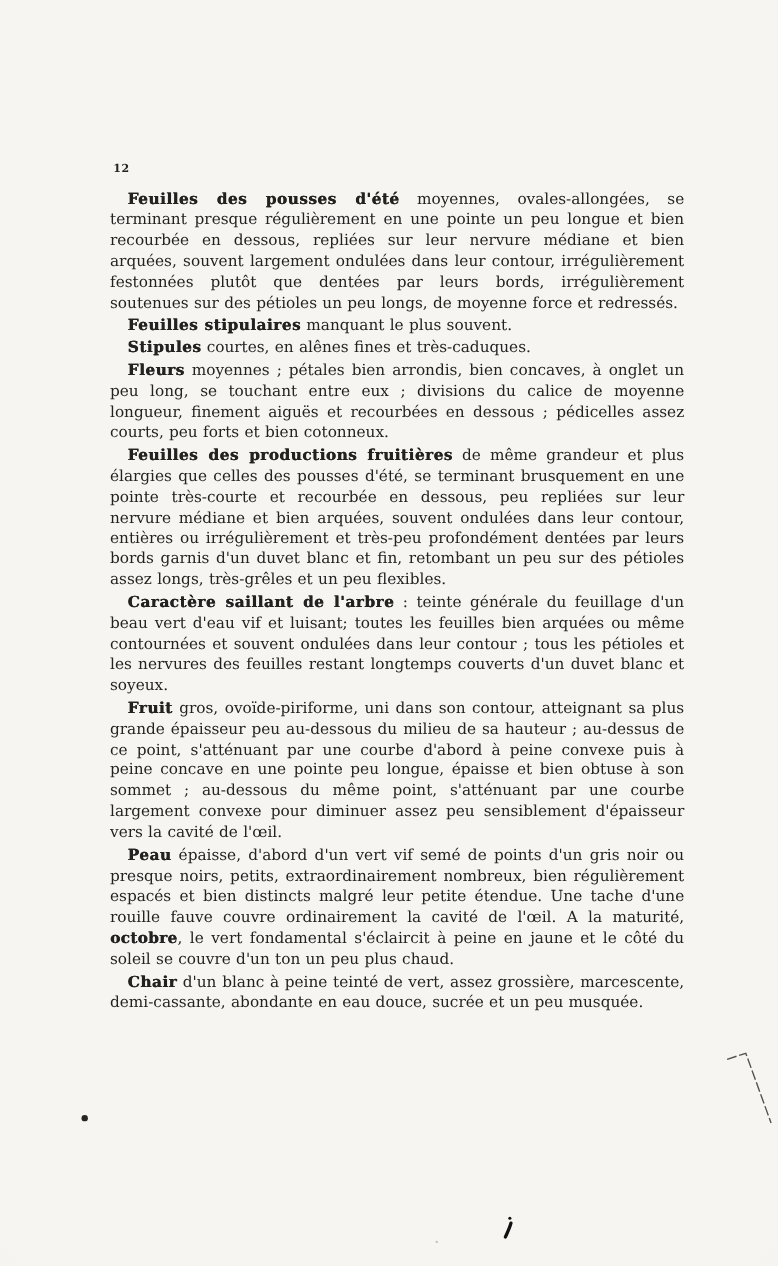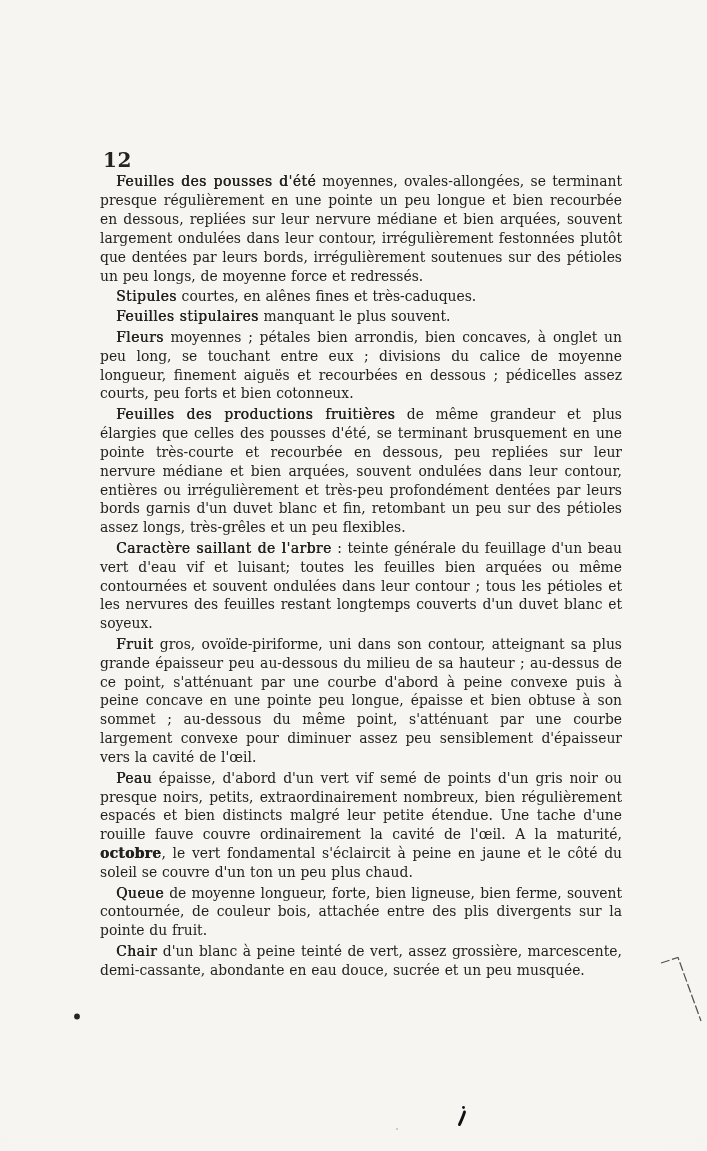--- a/index.html
+++ b/index.html
@@ -26,21 +26,21 @@
     position: absolute;
     left: 100px;
     width: 522px;
     top: 146px;
     height: 22px;
   }
   .page-number {
     position: absolute;
     left: 3px;
     top: 2px;
-    font-size: 20px;
+    font-size: 10px;
     font-weight: bold;
     letter-spacing: 0.5px;
   }
   .running-title {
     position: absolute;
     left: 0;
     right: 0;
     top: 0;
     text-align: center;
     font-size: 15px;
@@ -59,21 +59,21 @@
     font-size: 13.9px;
     line-height: 18.9px;
     text-align: justify;
     text-indent: 16px;
     hyphens: auto;
     -webkit-hyphens: auto;
     word-spacing: 0.4px;
     color: #232220;
   }
   .para .lead {
-    font-weight: normal;
+    font-weight: bold;
     letter-spacing: 0.45px;
     text-shadow: 0.4px 0 0 currentColor;
   }
   .para .bold {
     font-weight: bold;
     letter-spacing: 0.3px;
     text-shadow: 0.35px 0 0 currentColor;
   }
   .marks-overlay {
     position: absolute;
@@ -88,28 +88,27 @@
 
 <div class="page">
 
   <div class="page-header">
     <span class="page-number">12</span>
   </div>
 
   <div class="page-body">
 
   <p class="para"><span class="lead">Feuilles des pousses d'été</span><span class="plain"> moyennes, ovales-allongées, se terminant presque régulièrement en une pointe un peu longue et bien recourbée en dessous, repliées sur leur nervure médiane et bien arquées, souvent largement ondulées dans leur contour, irrégulièrement festonnées plutôt que dentées par leurs bords, irrégulièrement soutenues sur des pétioles un peu longs, de moyenne force et redressés.</span></p>
+      <p class="para"><span class="lead">Feuilles stipulaires</span><span class="plain"> manquant le plus souvent.</span></p>
       <p class="para"><span class="lead">Stipules</span><span class="plain"> courtes, en alênes fines et très-caduques.</span></p>
-      <p class="para"><span class="lead">Feuilles stipulaires</span><span class="plain"> manquant le plus souvent.</span></p>
       <p class="para"><span class="lead">Fleurs</span><span class="plain"> moyennes ; pétales bien arrondis, bien concaves, à onglet un peu long, se touchant entre eux ; divisions du calice de moyenne longueur, finement aiguës et recourbées en dessous ; pédicelles assez courts, peu forts et bien cotonneux.</span></p>
       <p class="para"><span class="lead">Feuilles des productions fruitières</span><span class="plain"> de même grandeur et plus élargies que celles des pousses d'été, se terminant brusquement en une pointe très-courte et recourbée en dessous, peu repliées sur leur nervure médiane et bien arquées, souvent ondulées dans leur contour, entières ou irrégulièrement et très-peu profondément dentées par leurs bords garnis d'un duvet blanc et fin, retombant un peu sur des pétioles assez longs, très-grêles et un peu flexibles.</span></p>
       <p class="para"><span class="lead">Caractère saillant de l'arbre</span><span class="plain"> : teinte générale du feuillage d'un beau vert d'eau vif et luisant; toutes les feuilles bien arquées ou même contournées et souvent ondulées dans leur contour ; tous les pétioles et les nervures des feuilles restant longtemps couverts d'un duvet blanc et soyeux.</span></p>
       <p class="para"><span class="lead">Fruit</span><span class="plain"> gros, ovoïde-piriforme, uni dans son contour, atteignant sa plus grande épaisseur peu au-dessous du milieu de sa hauteur ; au-dessus de ce point, s'atténuant par une courbe d'abord à peine convexe puis à peine concave en une pointe peu longue, épaisse et bien obtuse à son sommet ; au-dessous du même point, s'atténuant par une courbe largement convexe pour diminuer assez peu sensiblement d'épaisseur vers la cavité de l'œil.</span></p>
       <p class="para"><span class="lead">Peau</span><span class="plain"> épaisse, d'abord d'un vert vif semé de points d'un gris noir ou presque noirs, petits, extraordinairement nombreux, bien régulièrement espacés et bien distincts malgré leur petite étendue. Une tache d'une rouille fauve couvre ordinairement la cavité de l'œil. A la maturité, </span><span class="bold">octobre</span><span class="plain">, le vert fondamental s'éclaircit à peine en jaune et le côté du soleil se couvre d'un ton un peu plus chaud.</span></p>
-      <p class="para"><span class="lead">Queue</span><span class="plain"> de moyenne longueur, forte, bien ligneuse, bien ferme, souvent contournée, de couleur bois, attachée entre des plis divergents sur la pointe du fruit.</span></p>
       <p class="para"><span class="lead">Chair</span><span class="plain"> d'un blanc à peine teinté de vert, assez grossière, marcescente, demi-cassante, abondante en eau douce, sucrée et un peu musquée.</span></p>
     </div>
 
   <svg class="marks-overlay" viewBox="0 0 707 1151" xmlns="http://www.w3.org/2000/svg">
 
     <path d="M661,963 L678,957.5 L701,1021" fill="none" stroke="#3b3b3b" stroke-width="1.25" stroke-dasharray="9 2.5" stroke-linejoin="miter" opacity="0.88"></path>
 
     <circle cx="77" cy="1016.5" r="2.9" fill="#141414" opacity="0.93"></circle>
 
     <g>

